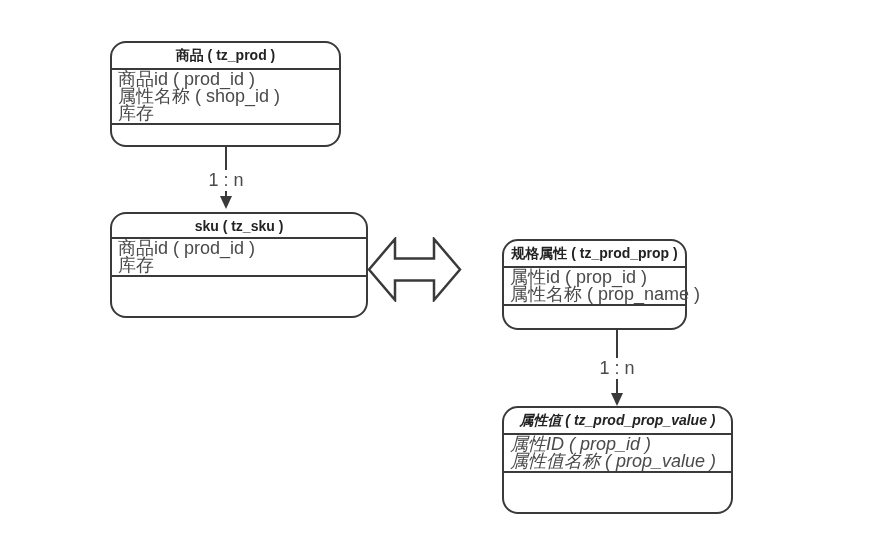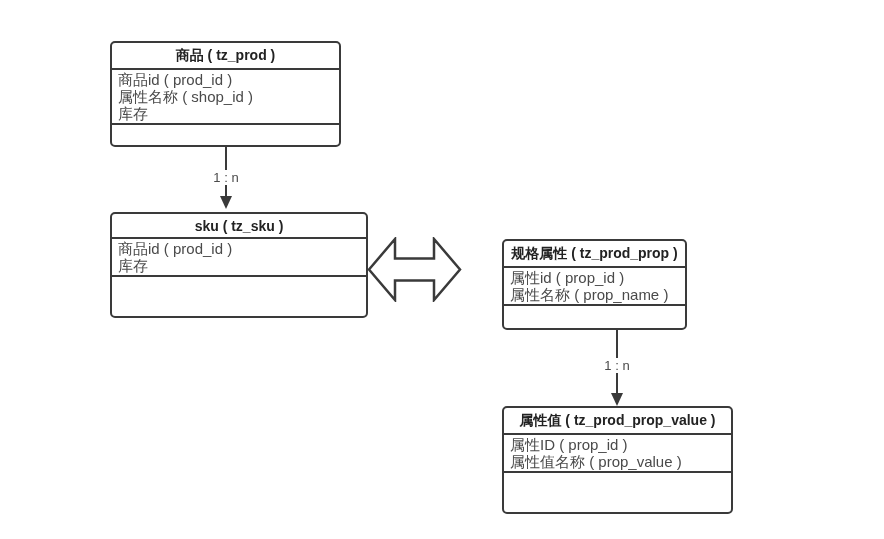--- a/index.html
+++ b/index.html
@@ -14,49 +14,49 @@
     height: 539px;
     background: #ffffff;
     overflow: hidden;
   }
   
   .entity {
     position: absolute;
     box-sizing: border-box;
     background: #ffffff;
     border: 2px solid #3a3a3a;
-    border-radius: 5px;
+    border-radius: 16px;
     display: flex;
     flex-direction: column;
   }
   .entity-title {
     box-sizing: border-box;
     border-bottom: 2px solid #3a3a3a;
     text-align: center;
     font-size: 14px;
     font-weight: bold;
     color: #222222;
     padding: 4px 2px 3px;
     white-space: nowrap;
   }
   .entity-rows {
     box-sizing: border-box;
     border-bottom: 2px solid #3a3a3a;
     padding: 1px 6px 1px;
-    font-size: 15px;
+    font-size: 18px;
     line-height: 17px;
     color: #4a4a4a;
     white-space: nowrap;
   }
   .entity-footer { flex: 1; }
 
   .entity-prod       { left: 110px; top: 41px;  width: 231px; height: 106px; }
   .entity-sku        { left: 110px; top: 212px; width: 258px; height: 106px; }
   .entity-prop       { left: 502px; top: 239px; width: 185px; height: 91px;  }
-  .entity-prop-value { left: 502px; top: 406px; width: 231px; height: 108px; }
+  .entity-prop-value { left: 502px; top: 406px; width: 231px; height: 108px; font-style: italic; }
 
   
   .connector {
     position: absolute;
     width: 14px;
   }
   .connector .line {
     position: absolute;
     left: 6px;
     top: 0;
@@ -73,21 +73,21 @@
     border-left: 6px solid transparent;
     border-right: 6px solid transparent;
     border-top: 13px solid #3a3a3a;
   }
   .connector .rel-label {
     position: absolute;
     left: 7px;
     transform: translateX(-50%);
     background: #ffffff;
     padding: 0 3px;
-    font-size: 13px;
+    font-size: 18px;
     color: #4a4a4a;
     white-space: nowrap;
   }
   .connector-1 { left: 219px; top: 147px; height: 62px; }
   .connector-1 .rel-label { top: 23px; }
   .connector-2 { left: 610px; top: 330px; height: 76px; }
   .connector-2 .rel-label { top: 28px; }
 
   
   .double-arrow {

